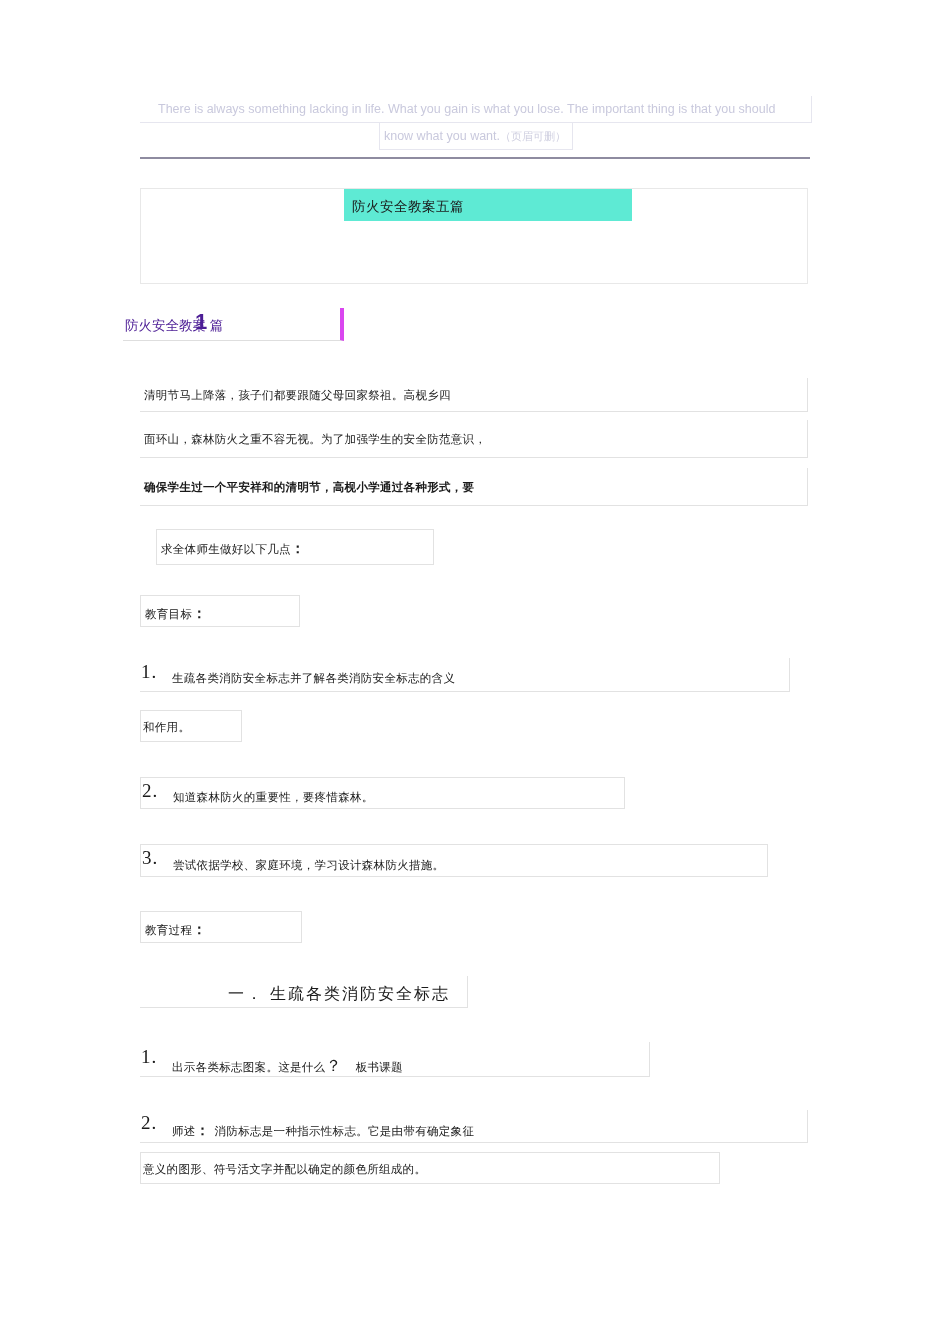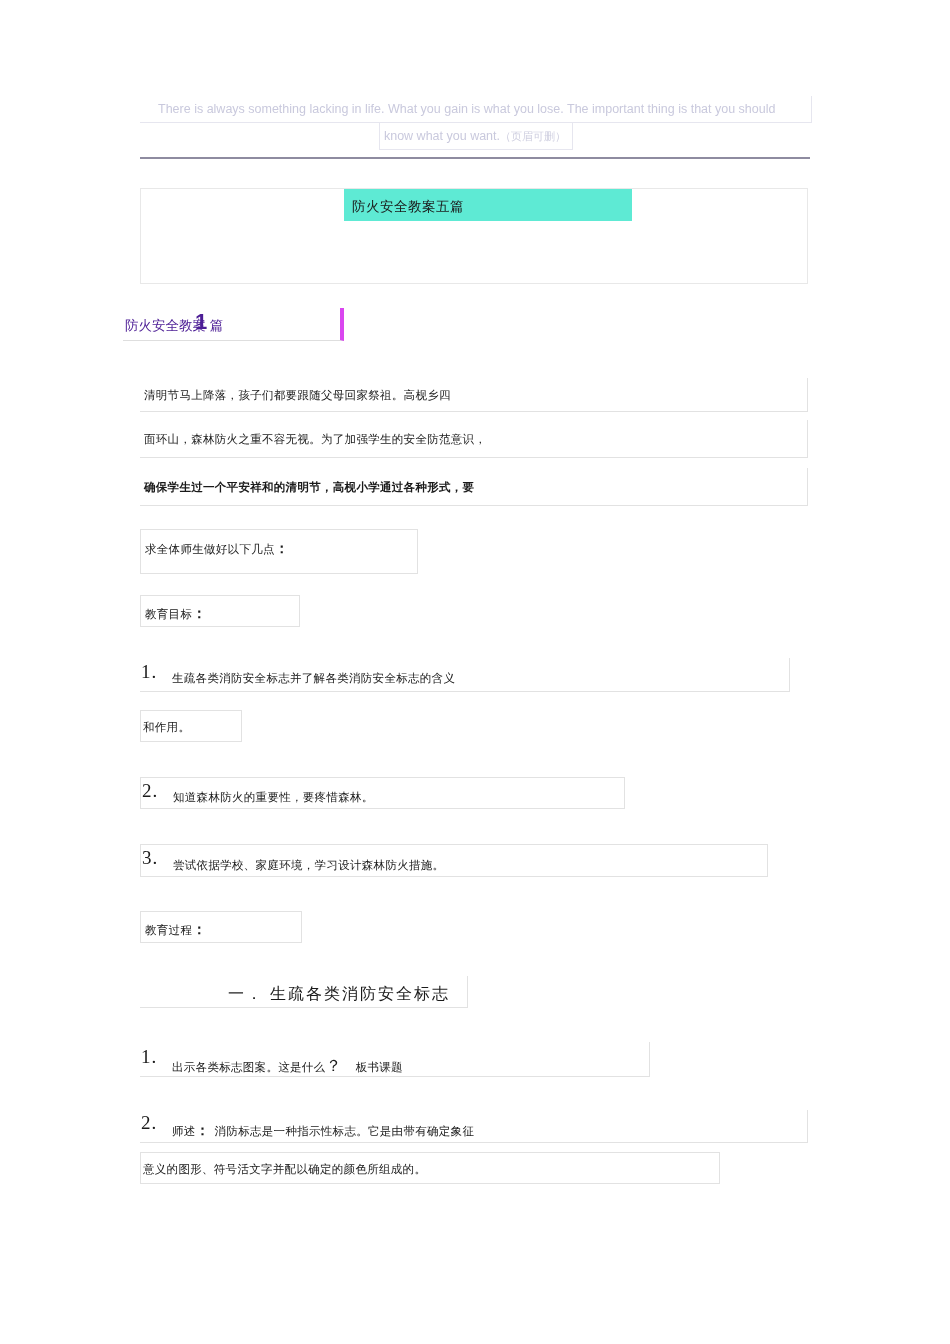--- a/index.html
+++ b/index.html
@@ -206,21 +206,21 @@
   </div>
 
   <div class="tbox b-br" style="left:140px; top:420px; width:668px; height:38px;">
     <div class="t" style="left:4px; top:12px;">面环山，森林防火之重不容无视。为了加强学生的安全防范意识，</div>
   </div>
 
   <div class="tbox b-br" style="left:140px; top:468px; width:668px; height:38px;">
     <div class="t" style="left:4px; top:12px;font-weight:bold;">确保学生过一个平安祥和的清明节，高枧小学通过各种形式，要</div>
   </div>
 
-  <div class="tbox b-all" style="left:140px; top:529px; width:278px; height:45px;">
+  <div class="tbox b-all" style="left:156px; top:529px; width:278px; height:36px;">
     <div class="t" style="left:4px; top:10px;">
       <span>求全体师生做好以下几点</span><span class="bigcolon">：</span>
     </div>
   </div>
 
   <div class="tbox b-all" style="left:140px; top:595px; width:160px; height:32px;">
     <div class="t" style="left:4px; top:9px;">
       <span>教育目标</span><span class="bigcolon">：</span>
     </div>
   </div>

